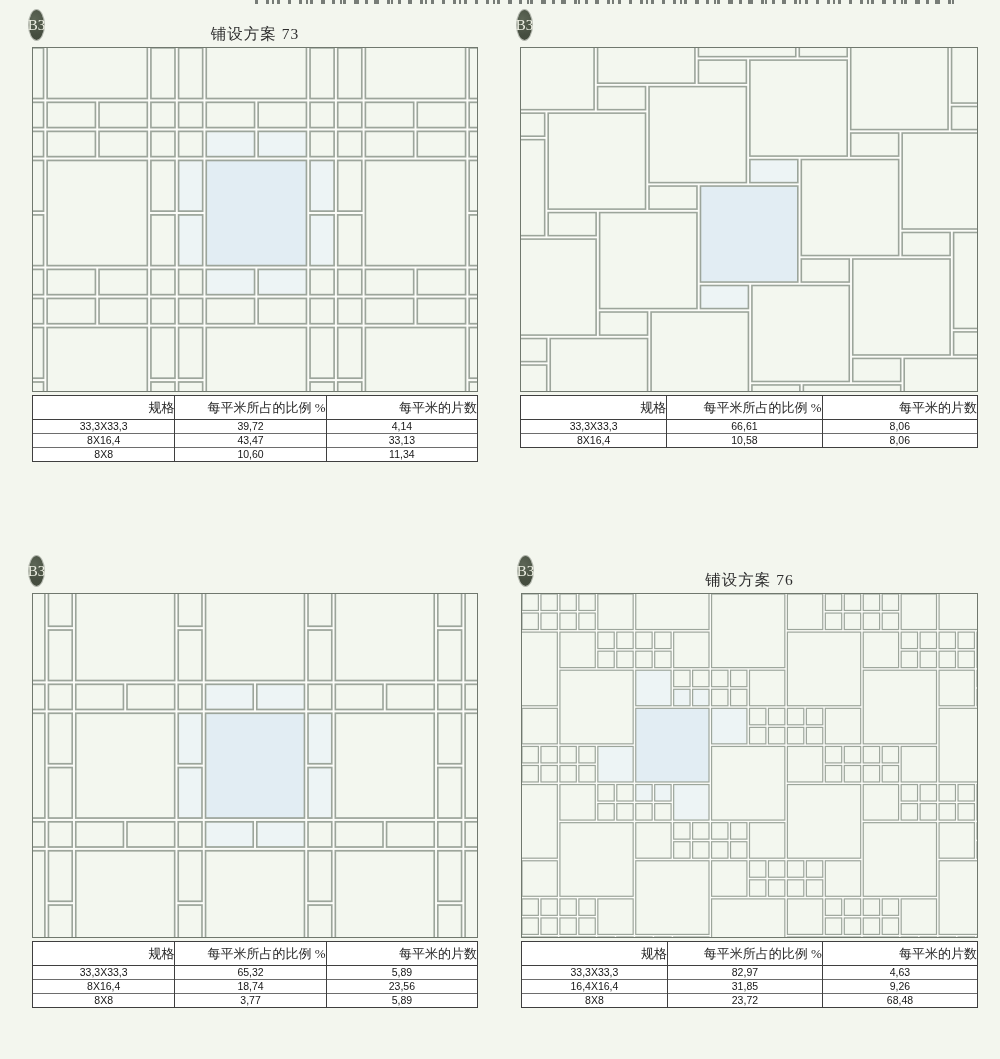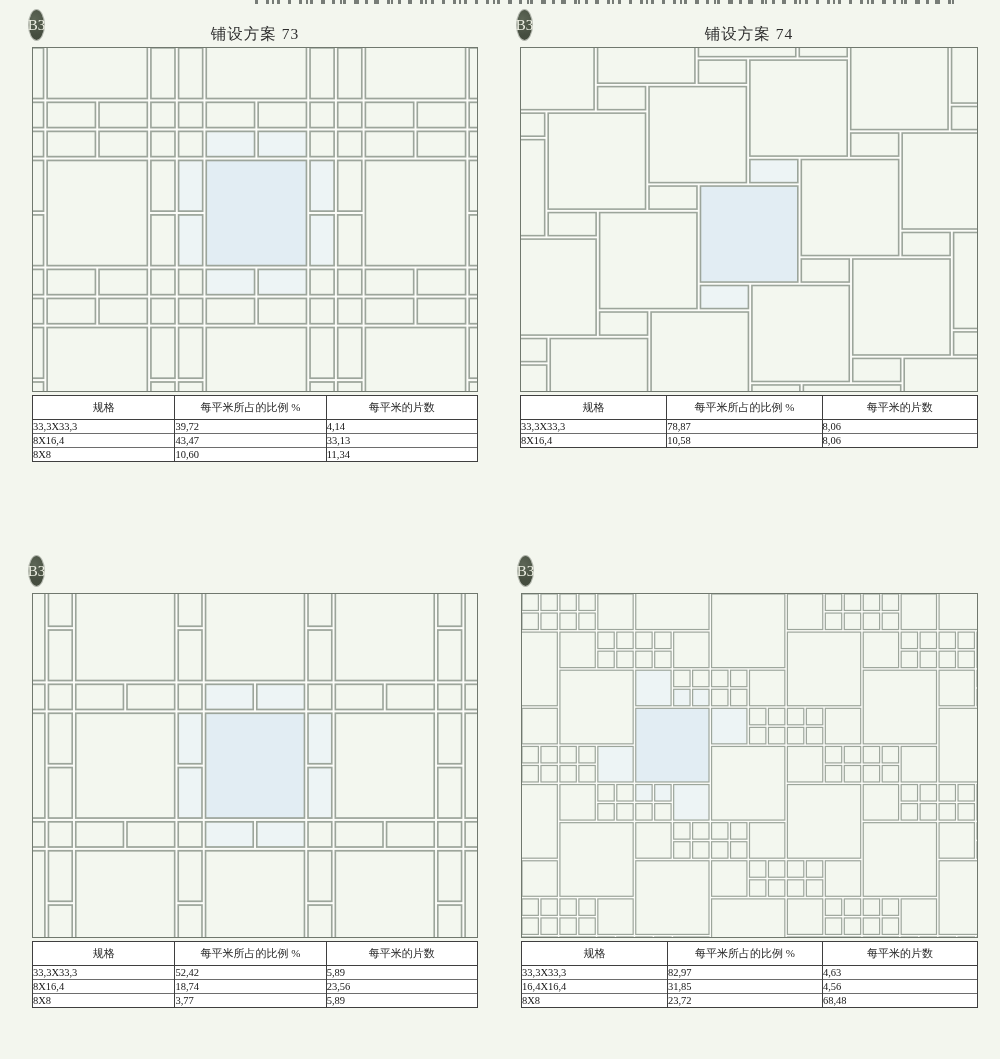--- a/index.html
+++ b/index.html
@@ -31,25 +31,25 @@
     font-family:"Liberation Serif","DejaVu Serif",serif;font-weight:normal;
     font-size:15.5px;letter-spacing:1px;color:#2e2e2e;}
 
   .diagram{position:absolute;left:0;top:39px;width:100%;height:345px;
     background:var(--grout);border:1.5px solid var(--frame);box-sizing:border-box;}
   .diagram svg{display:block;width:100%;height:100%;}
 
   table.spec{position:absolute;left:0;top:387px;width:100%;border-collapse:collapse;
     table-layout:fixed;background:#fff;border:1.2px solid var(--line);}
   table.spec th{height:23px;font-family:"Liberation Serif","DejaVu Serif",serif;
-    font-weight:normal;font-size:11px;color:var(--txt);
-    border:1px solid var(--line);padding:0;text-align:center;}
-  table.spec td{height:13px;font-size:10.5px;color:#161616;text-align:left;
+    font-weight:normal;font-size:13px;color:var(--txt);
+    border:1px solid var(--line);padding:0;text-align:right;}
+  table.spec td{height:13px;font-size:10.5px;color:#161616;text-align:center;
     border-left:1px solid var(--line);border-right:1px solid var(--line);
-    border-top:1px solid #6d6d6d;padding:0;line-height:13px;font-family:Liberation Serif, serif;}
+    border-top:1px solid #6d6d6d;padding:0;line-height:13px;}
 </style>
 </head>
 <body>
 
 <div class="page">
   <div class="crop-strip"></div>
 
   <section class="scheme s0">
     <div class="badge">B3</div>
     <h2 class="title">铺设方案 73</h2>
@@ -172,21 +172,20 @@
             <td>8X8</td>
             <td>10,60</td>
             <td>11,34</td>
           </tr>
         </tbody>
       </table>
   </section>
 
   <section class="scheme s1">
     <div class="badge">B3</div>
-    <h2 class="title">铺设方案 74</h2>
     <div class="diagram">
         <svg viewBox="0 0 156 119" preserveAspectRatio="none">
           <rect x="-24.500000000000004" y="110" width="33.3" height="33.3" fill="#f3f7ef" stroke="#9ca59b" stroke-width="0.55"></rect>
           <rect x="-25.2" y="31.799999999999997" width="33.3" height="33.3" fill="#f3f7ef" stroke="#9ca59b" stroke-width="0.55"></rect>
           <rect x="-7.600000000000001" y="66.3" width="33.3" height="33.3" fill="#f3f7ef" stroke="#9ca59b" stroke-width="0.55"></rect>
           <rect x="9.999999999999996" y="100.8" width="33.3" height="33.3" fill="#f3f7ef" stroke="#9ca59b" stroke-width="0.55"></rect>
           <rect x="-7.600000000000002" y="100.8" width="16.4" height="8" fill="#f3f7ef" stroke="#9ca59b" stroke-width="0.55"></rect>
           <rect x="-8.299999999999997" y="-11.900000000000006" width="33.3" height="33.3" fill="#f3f7ef" stroke="#9ca59b" stroke-width="0.55"></rect>
           <rect x="9.3" y="22.599999999999994" width="33.3" height="33.3" fill="#f3f7ef" stroke="#9ca59b" stroke-width="0.55"></rect>
           <rect x="-8.299999999999997" y="22.599999999999994" width="16.4" height="8" fill="#f3f7ef" stroke="#9ca59b" stroke-width="0.55"></rect>
@@ -232,21 +231,21 @@
         <thead>
           <tr>
             <th>规格</th>
             <th>每平米所占的比例 %</th>
             <th>每平米的片数</th>
           </tr>
         </thead>
         <tbody>
           <tr>
             <td>33,3X33,3</td>
-            <td>78,87</td>
+            <td>66,61</td>
             <td>8,06</td>
           </tr>
           <tr>
             <td>8X16,4</td>
             <td>10,58</td>
             <td>8,06</td>
           </tr>
         </tbody>
       </table>
   </section>
@@ -329,39 +328,40 @@
         <thead>
           <tr>
             <th>规格</th>
             <th>每平米所占的比例 %</th>
             <th>每平米的片数</th>
           </tr>
         </thead>
         <tbody>
           <tr>
             <td>33,3X33,3</td>
-            <td>52,42</td>
+            <td>65,32</td>
             <td>5,89</td>
           </tr>
           <tr>
             <td>8X16,4</td>
             <td>18,74</td>
             <td>23,56</td>
           </tr>
           <tr>
             <td>8X8</td>
             <td>3,77</td>
             <td>5,89</td>
           </tr>
         </tbody>
       </table>
   </section>
 
   <section class="scheme s3">
     <div class="badge">B3</div>
+    <h2 class="title">铺设方案 76</h2>
     <div class="diagram">
         <svg viewBox="17.6 0 211.2 158.4" preserveAspectRatio="none">
           <rect x="0" y="17.6" width="34" height="34" fill="#f3f7ef" stroke="#9ca59b" stroke-width="0.55"></rect>
           <rect x="0" y="88" width="34" height="34" fill="#f3f7ef" stroke="#9ca59b" stroke-width="0.55"></rect>
           <rect x="0" y="158.4" width="34" height="34" fill="#f3f7ef" stroke="#9ca59b" stroke-width="0.55"></rect>
           <rect x="17.6" y="0" width="7.6" height="7.6" fill="#f3f7ef" stroke="#9ca59b" stroke-width="0.55"></rect>
           <rect x="26.4" y="0" width="7.6" height="7.6" fill="#f3f7ef" stroke="#9ca59b" stroke-width="0.55"></rect>
           <rect x="17.6" y="8.799999999999999" width="7.6" height="7.6" fill="#f3f7ef" stroke="#9ca59b" stroke-width="0.55"></rect>
           <rect x="26.4" y="8.799999999999999" width="7.6" height="7.6" fill="#f3f7ef" stroke="#9ca59b" stroke-width="0.55"></rect>
           <rect x="17.6" y="52.800000000000004" width="16.4" height="16.4" fill="#f3f7ef" stroke="#9ca59b" stroke-width="0.55"></rect>
@@ -550,21 +550,21 @@
         </thead>
         <tbody>
           <tr>
             <td>33,3X33,3</td>
             <td>82,97</td>
             <td>4,63</td>
           </tr>
           <tr>
             <td>16,4X16,4</td>
             <td>31,85</td>
-            <td>4,56</td>
+            <td>9,26</td>
           </tr>
           <tr>
             <td>8X8</td>
             <td>23,72</td>
             <td>68,48</td>
           </tr>
         </tbody>
       </table>
   </section>
 </div>

